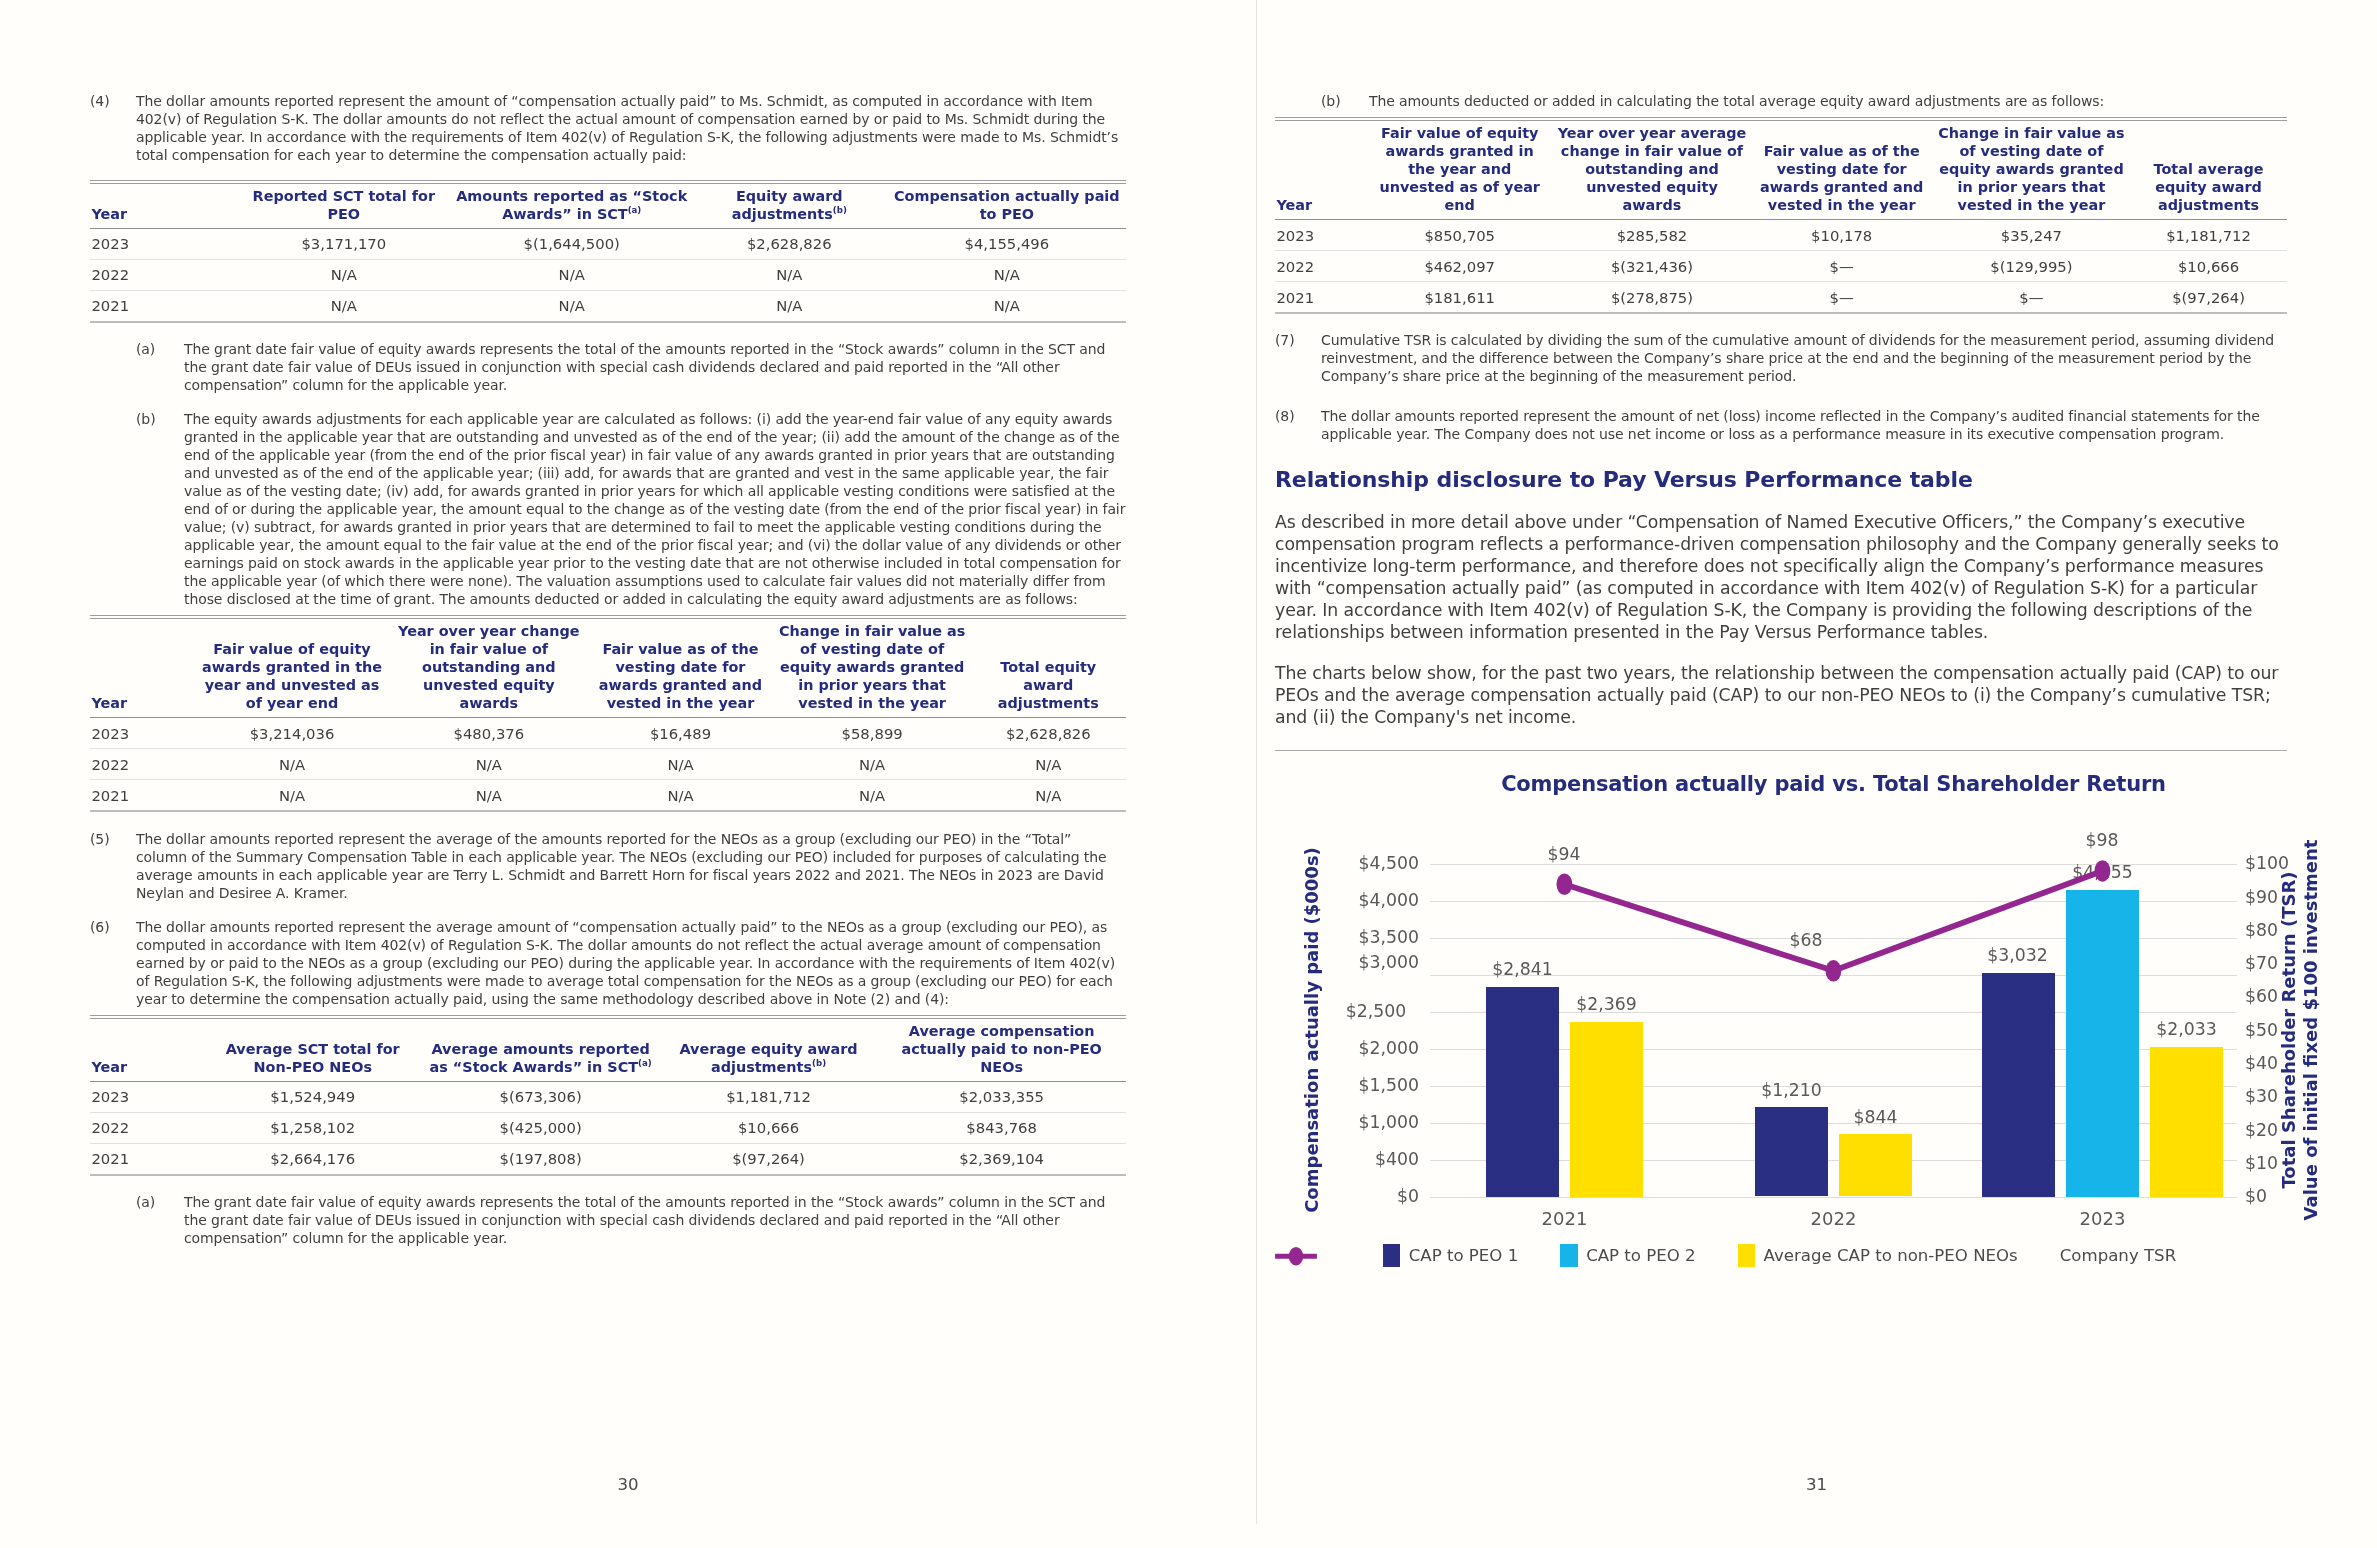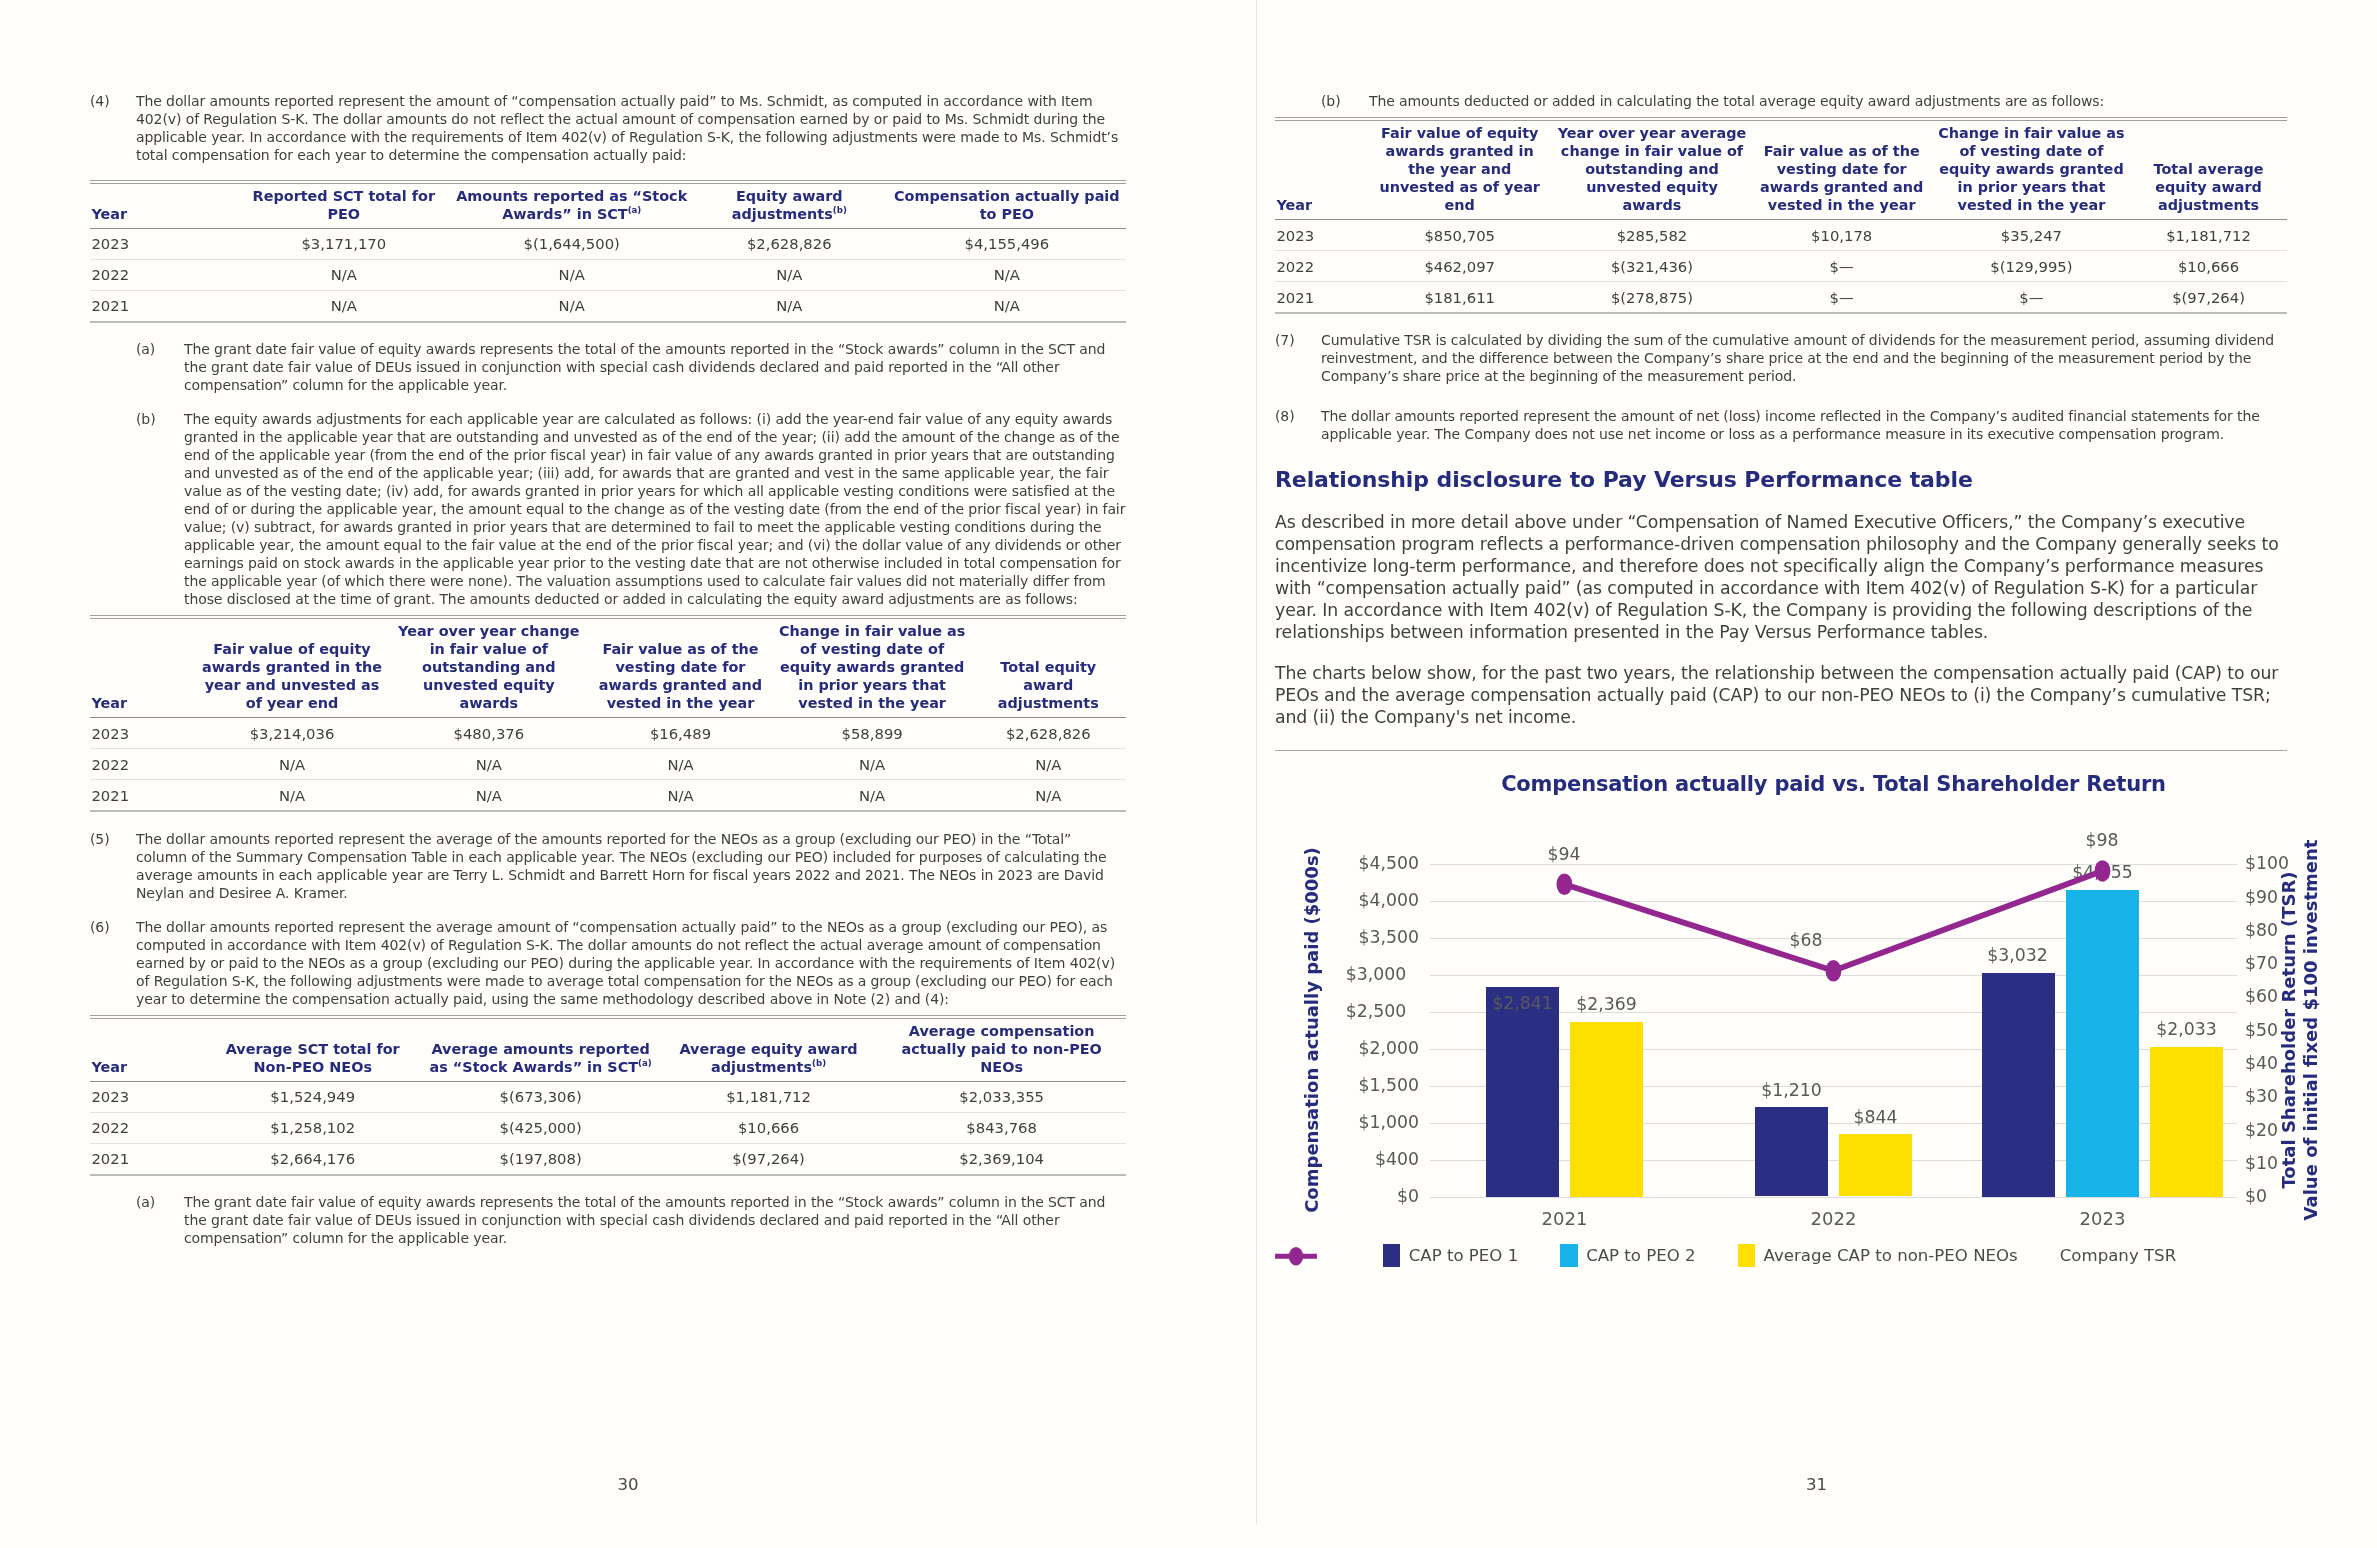--- a/index.html
+++ b/index.html
@@ -294,21 +294,21 @@
           <div class="tick-l" style="left: 58px; top: 393px;">$400</div>
           <div class="grid" style="left: 155px; top: 367px; width: 807px;"></div>
           <div class="tick-l" style="left: 58px; top: 356px;">$1,000</div>
           <div class="grid" style="left: 155px; top: 330px; width: 807px;"></div>
           <div class="tick-l" style="left: 58px; top: 319px;">$1,500</div>
           <div class="grid" style="left: 155px; top: 293px; width: 807px;"></div>
           <div class="tick-l" style="left: 58px; top: 282px;">$2,000</div>
           <div class="grid" style="left: 155px; top: 256px; width: 807px;"></div>
           <div class="tick-l" style="left: 58px; top: 245px; text-align: center;">$2,500</div>
           <div class="grid" style="left: 155px; top: 219px; width: 807px;"></div>
-          <div class="tick-l" style="left: 58px; top: 208px; text-align: center;">$3,000</div>
+          <div class="tick-l" style="left: 58px; top: 196px;">$3,000</div>
           <div class="grid" style="left: 155px; top: 182px; width: 807px;"></div>
           <div class="tick-l" style="left: 58px; top: 171px;">$3,500</div>
           <div class="grid" style="left: 155px; top: 145px; width: 807px;"></div>
           <div class="tick-l" style="left: 58px; top: 134px;">$4,000</div>
           <div class="grid" style="left: 155px; top: 108px; width: 807px;"></div>
           <div class="tick-l" style="left: 58px; top: 97px;">$4,500</div>
           <div class="tick-r" style="left: 970px; top: 430px;">$0</div>
           <div class="tick-r" style="left: 970px; top: 397px;">$10</div>
           <div class="tick-r" style="left: 970px; top: 364px;">$20</div>
           <div class="tick-r" style="left: 970px; top: 330px;">$30</div>
@@ -318,21 +318,21 @@
           <div class="tick-r" style="left: 970px; top: 197px;">$70</div>
           <div class="tick-r" style="left: 970px; top: 164px;">$80</div>
           <div class="tick-r" style="left: 970px; top: 131px;">$90</div>
           <div class="tick-r" style="left: 970px; top: 97px;">$100</div>
           <div class="axis-title" style="left: 37px; top: 274px;">Compensation actually paid ($000s)</div>
           <div class="axis-title" style="left: 1025px; top: 274px;">
             <div>Total Shareholder Return (TSR)</div>
             <div>Value of initial fixed $100 investment</div>
           </div>
           <div class="bar" style="left: 211px; top: 231px; width: 73px; height: 210px; background: rgb(43, 47, 132);"></div>
-          <div class="bar-label" style="left: 190px; top: 203px; margin-top: 34px;">$2,841</div>
+          <div class="bar-label" style="left: 190px; top: 203px;">$2,841</div>
           <div class="bar" style="left: 295px; top: 266px; width: 73px; height: 175px; background: rgb(255, 223, 0);"></div>
           <div class="bar-label" style="left: 274px; top: 238px;">$2,369</div>
           <div class="x-label" style="left: 232px;">2021</div>
           <div class="bar" style="left: 480px; top: 351px; width: 73px; height: 89px; background: rgb(43, 47, 132);"></div>
           <div class="bar-label" style="left: 459px; top: 324px;">$1,210</div>
           <div class="bar" style="left: 564px; top: 378px; width: 73px; height: 62px; background: rgb(255, 223, 0);"></div>
           <div class="bar-label" style="left: 543px; top: 351px;">$844</div>
           <div class="x-label" style="left: 501px;">2022</div>
           <div class="bar" style="left: 707px; top: 217px; width: 73px; height: 224px; background: rgb(43, 47, 132);"></div>
           <div class="bar-label" style="left: 685px; top: 189px;">$3,032</div>

